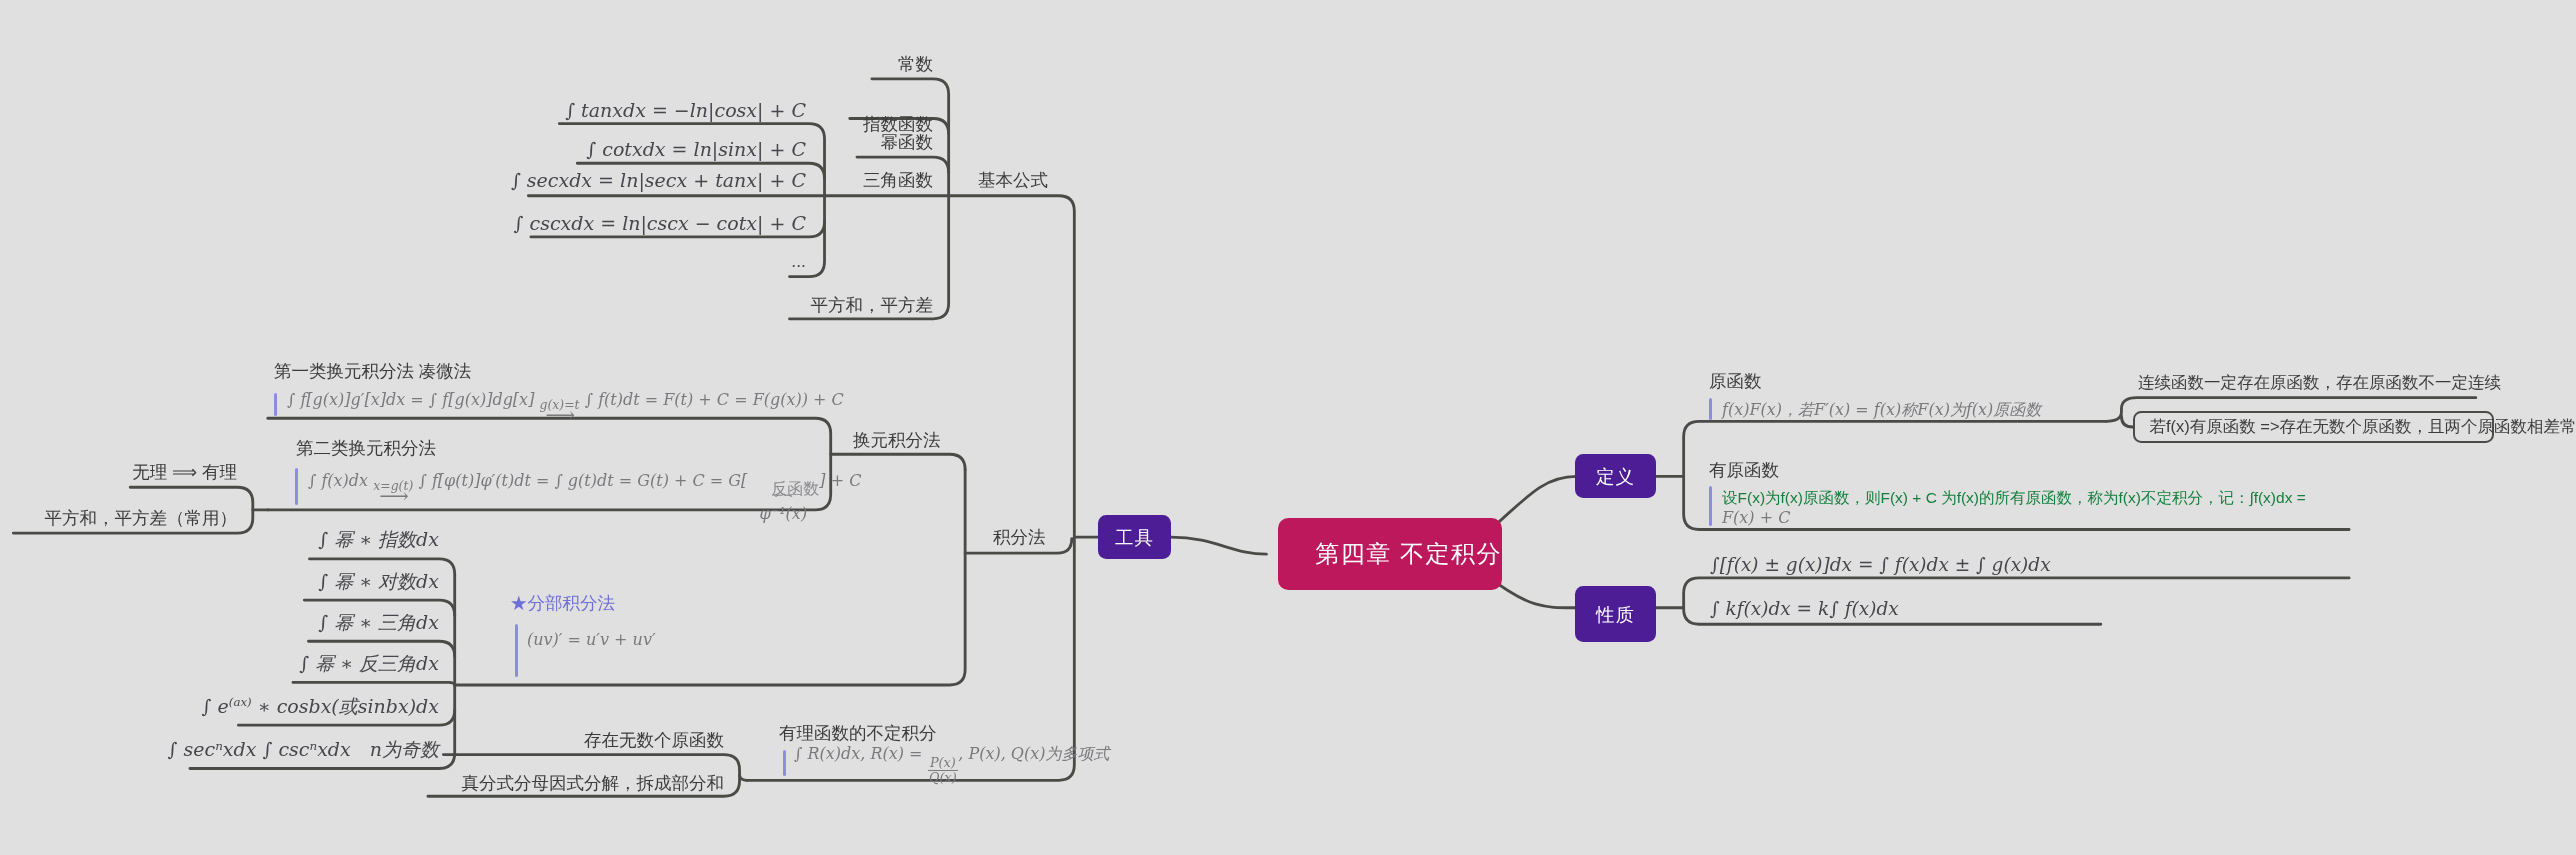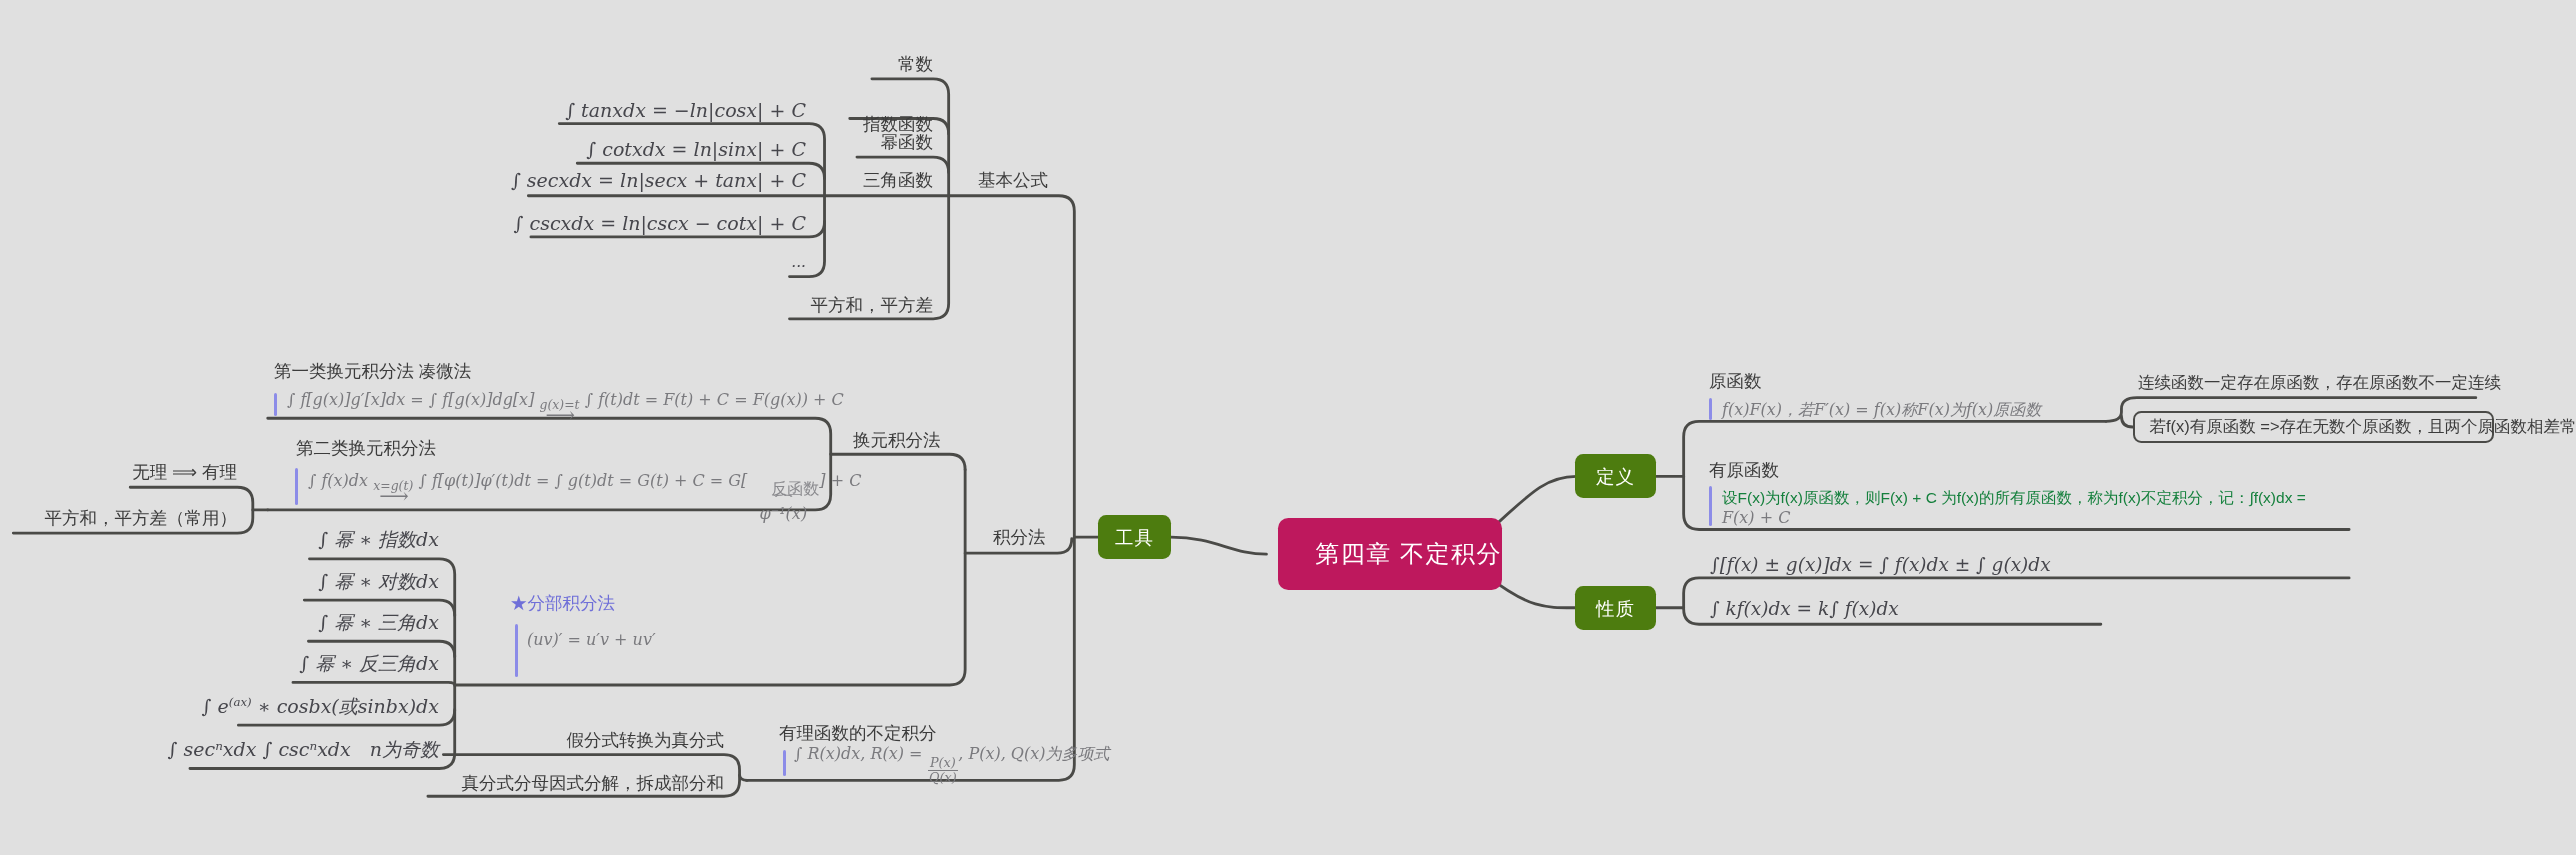--- a/index.html
+++ b/index.html
@@ -2,21 +2,21 @@
 <html style="font-size:8.2px"><head>
 <meta charset="utf-8">
 <style>
   html,body{margin:0;padding:0;}
   body{background:#e0e0e0;font-family:"Liberation Sans",sans-serif;}
   #canvas{position:relative;width:2605px;height:855px;background:#e0e0e0;overflow:hidden;}
   svg.links{position:absolute;left:0;top:0;}
 
   
   .box{position:absolute;display:flex;align-items:center;justify-content:center;
-       background:#4d7c0f;color:#fff;border-radius:8.2px;font-size:18.5px;letter-spacing:1px;}
+       background:#4c1d95;color:#fff;border-radius:8.2px;font-size:18.5px;letter-spacing:1px;}
   .rootbox{position:absolute;display:flex;align-items:center;justify-content:flex-end;
        background:#be185d;color:#fff;border-radius:10.3px;font-size:24px;letter-spacing:1.5px;margin-left:13px;}
 
   
   .lbl{position:absolute;white-space:nowrap;color:#3c3c3c;font-size:17.5px;transform:translateY(-50%);}
   .lbl.sm{font-size:16.5px;}
   .lbl.right{text-align:right;}
   .purple{color:#6f6fd8;}
 
   
@@ -164,41 +164,41 @@
   <div class="math right" style="right:2166px;top:750px;">∫ secⁿxdx  ∫ cscⁿxdx　n为奇数</div>
 
   <div class="lbl" style="left:779px;top:733px;">有理函数的不定积分</div>
   <div class="nbar" style="left:783px;top:750px;height:26px;"></div>
   <div class="note-math" style="left:794px;top:764px;">
     <span>∫ R(x)dx, R(x) = </span><span class="frac">
         <span>P(x)</span>
         <span class="frac-den">Q(x)</span>
       </span><span>, P(x), Q(x)为多项式</span>
   </div>
-  <div class="lbl right" style="right:1881px;top:740px;">假分式转换为真分式</div>
+  <div class="lbl right" style="right:1881px;top:740px;">存在无数个原函数</div>
   <div class="lbl right" style="right:1881px;top:783px;">真分式分母因式分解，拆成部分和</div>
 
   <div class="box" style="left:1575px;top:454px;width:81px;height:44px;">
     <span>定义</span>
   </div>
 
   <div class="lbl" style="left:1709px;top:381px;">原函数</div>
   <div class="nbar" style="left:1709px;top:398px;height:21.6px;"></div>
   <div class="note-math" style="left:1722px;top:410px;">f(x)F(x)，若F′(x) = f(x)称F(x)为f(x)原函数</div>
 
   <div class="lbl sm" style="left:2138px;top:383px;">连续函数一定存在原函数，存在原函数不一定连续</div>
   <div class="obox" style="left:2133px;top:411px;width:361px;height:32px;">
     <span>若f(x)有原函数 =&gt;存在无数个原函数，且两个原函数相差常数</span>
   </div>
 
   <div class="lbl" style="left:1709px;top:470px;">有原函数</div>
   <div class="nbar" style="left:1709px;top:486px;height:40px;"></div>
   <div class="note-sans" style="left:1722px;top:498px;">设F(x)为f(x)原函数，则F(x) + C 为f(x)的所有原函数，称为f(x)不定积分，记：∫f(x)dx =</div>
   <div class="note-math" style="left:1722px;top:517px;">F(x) + C</div>
 
-  <div class="box" style="left:1575px;top:586px;width:81px;height:44px;">
+  <div class="box" style="left:1575px;top:586px;width:81px;height:56px;">
     <span>性质</span>
   </div>
   <div class="math" style="left:1710px;top:564px;font-size:18.5px;">∫[f(x) ± g(x)]dx = ∫ f(x)dx ± ∫ g(x)dx</div>
   <div class="math" style="left:1710px;top:608px;font-size:18.5px;">∫ kf(x)dx = k∫ f(x)dx</div>
 
 </div>
 
 
 </body></html>

